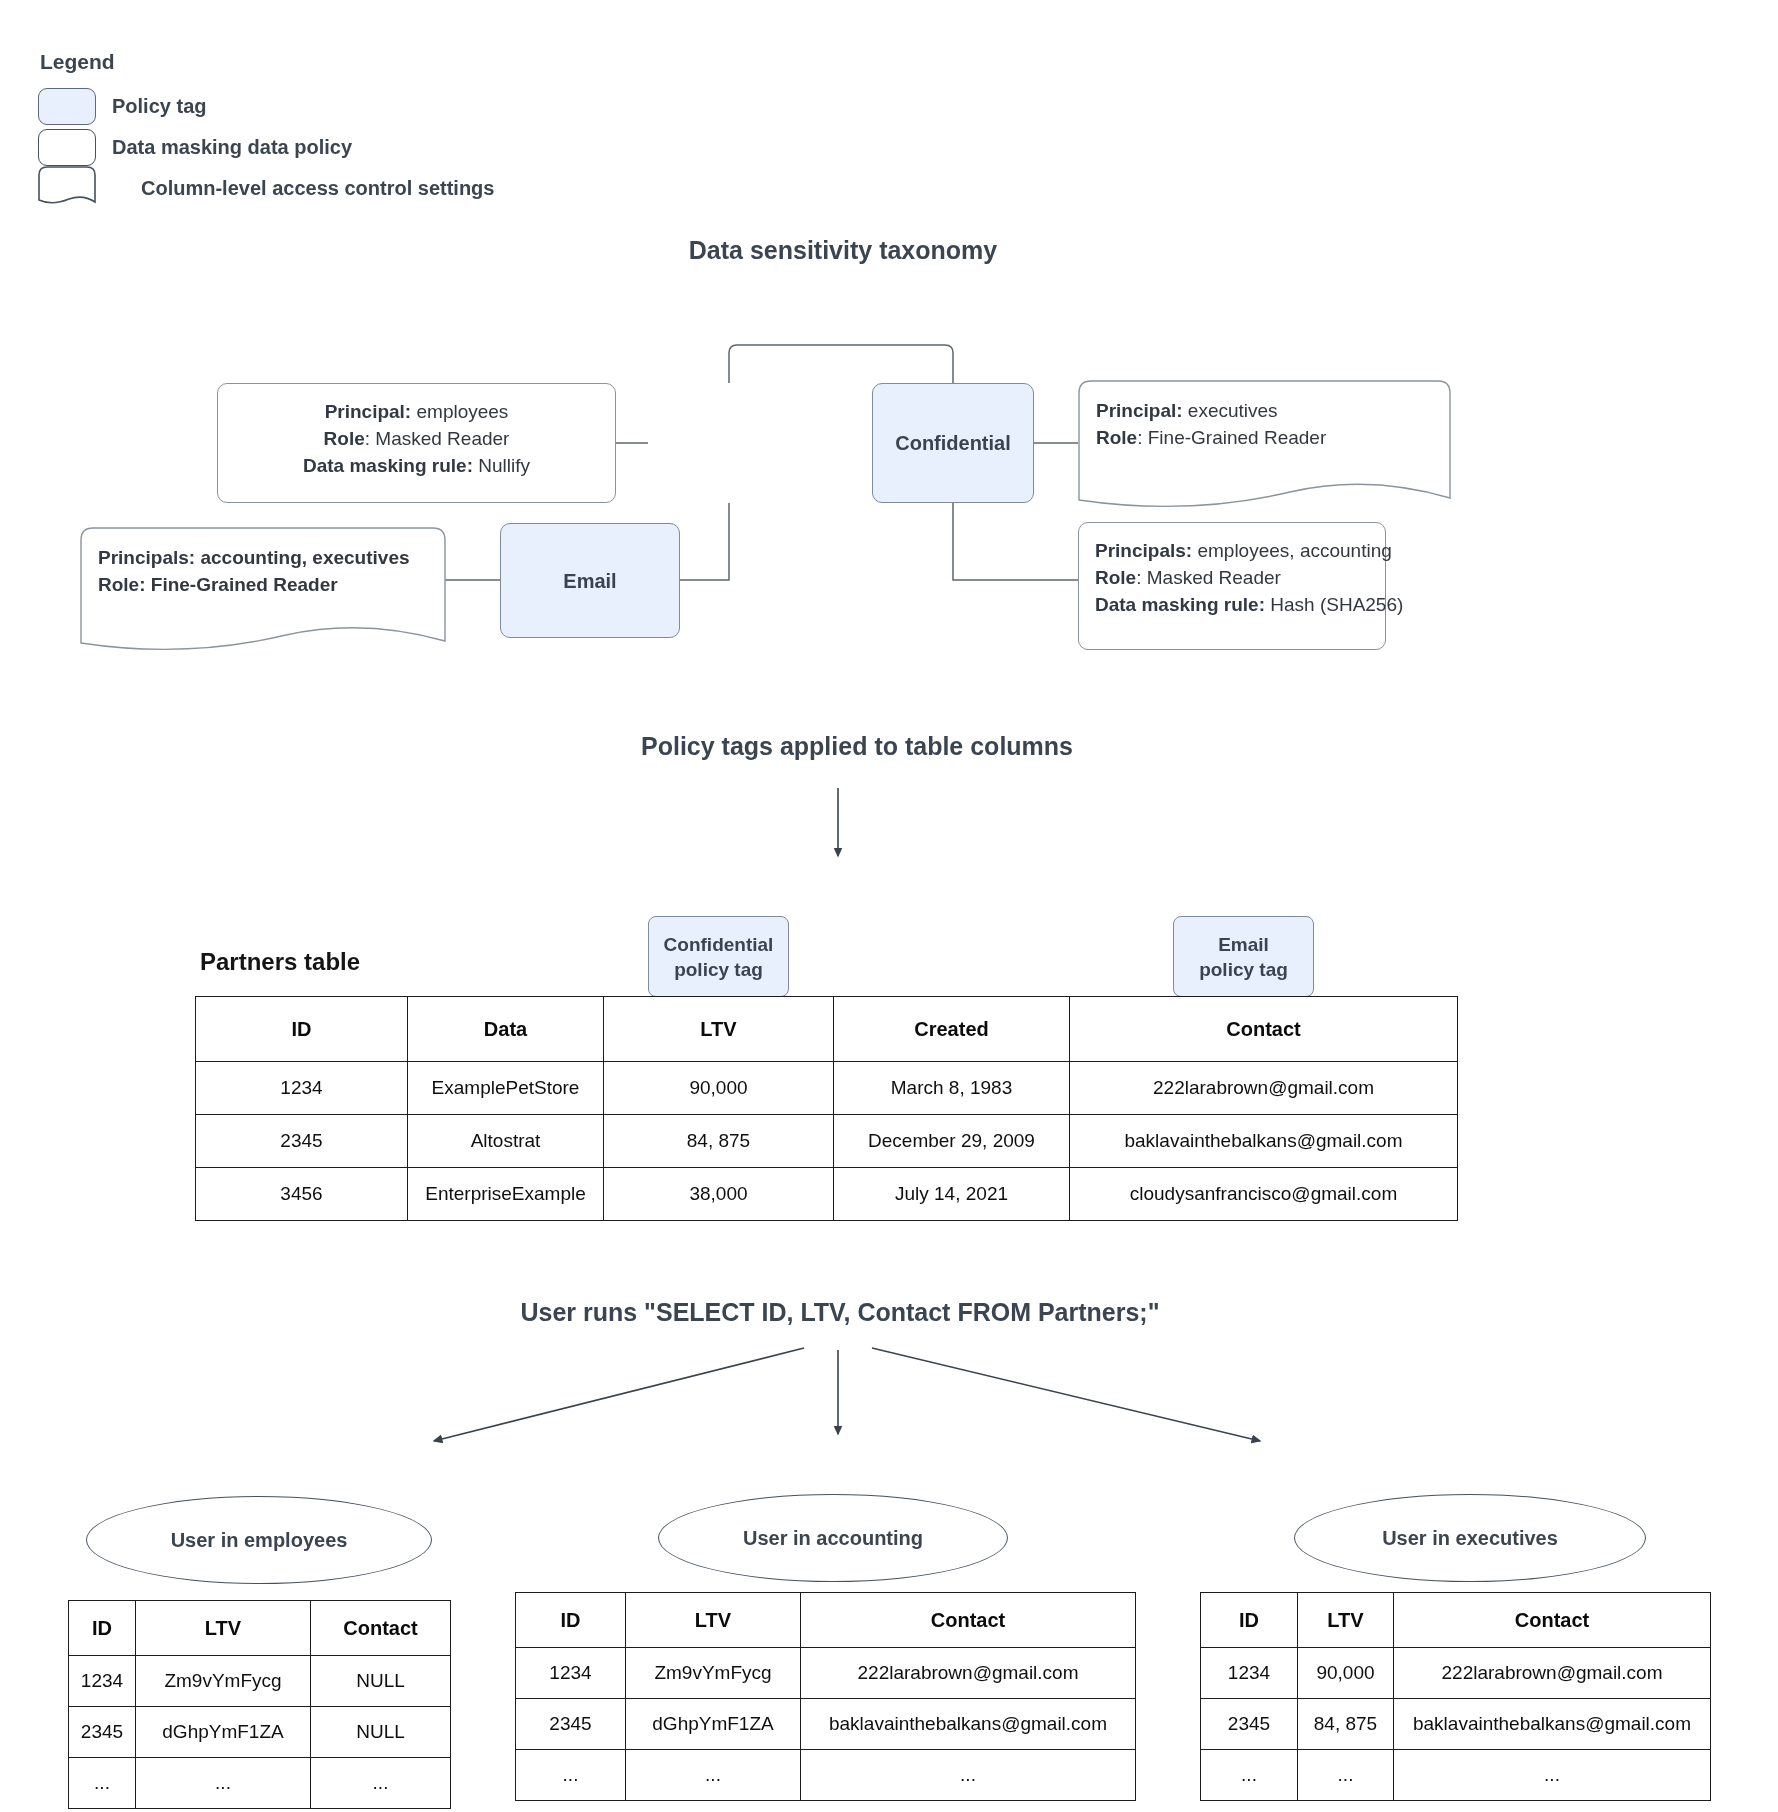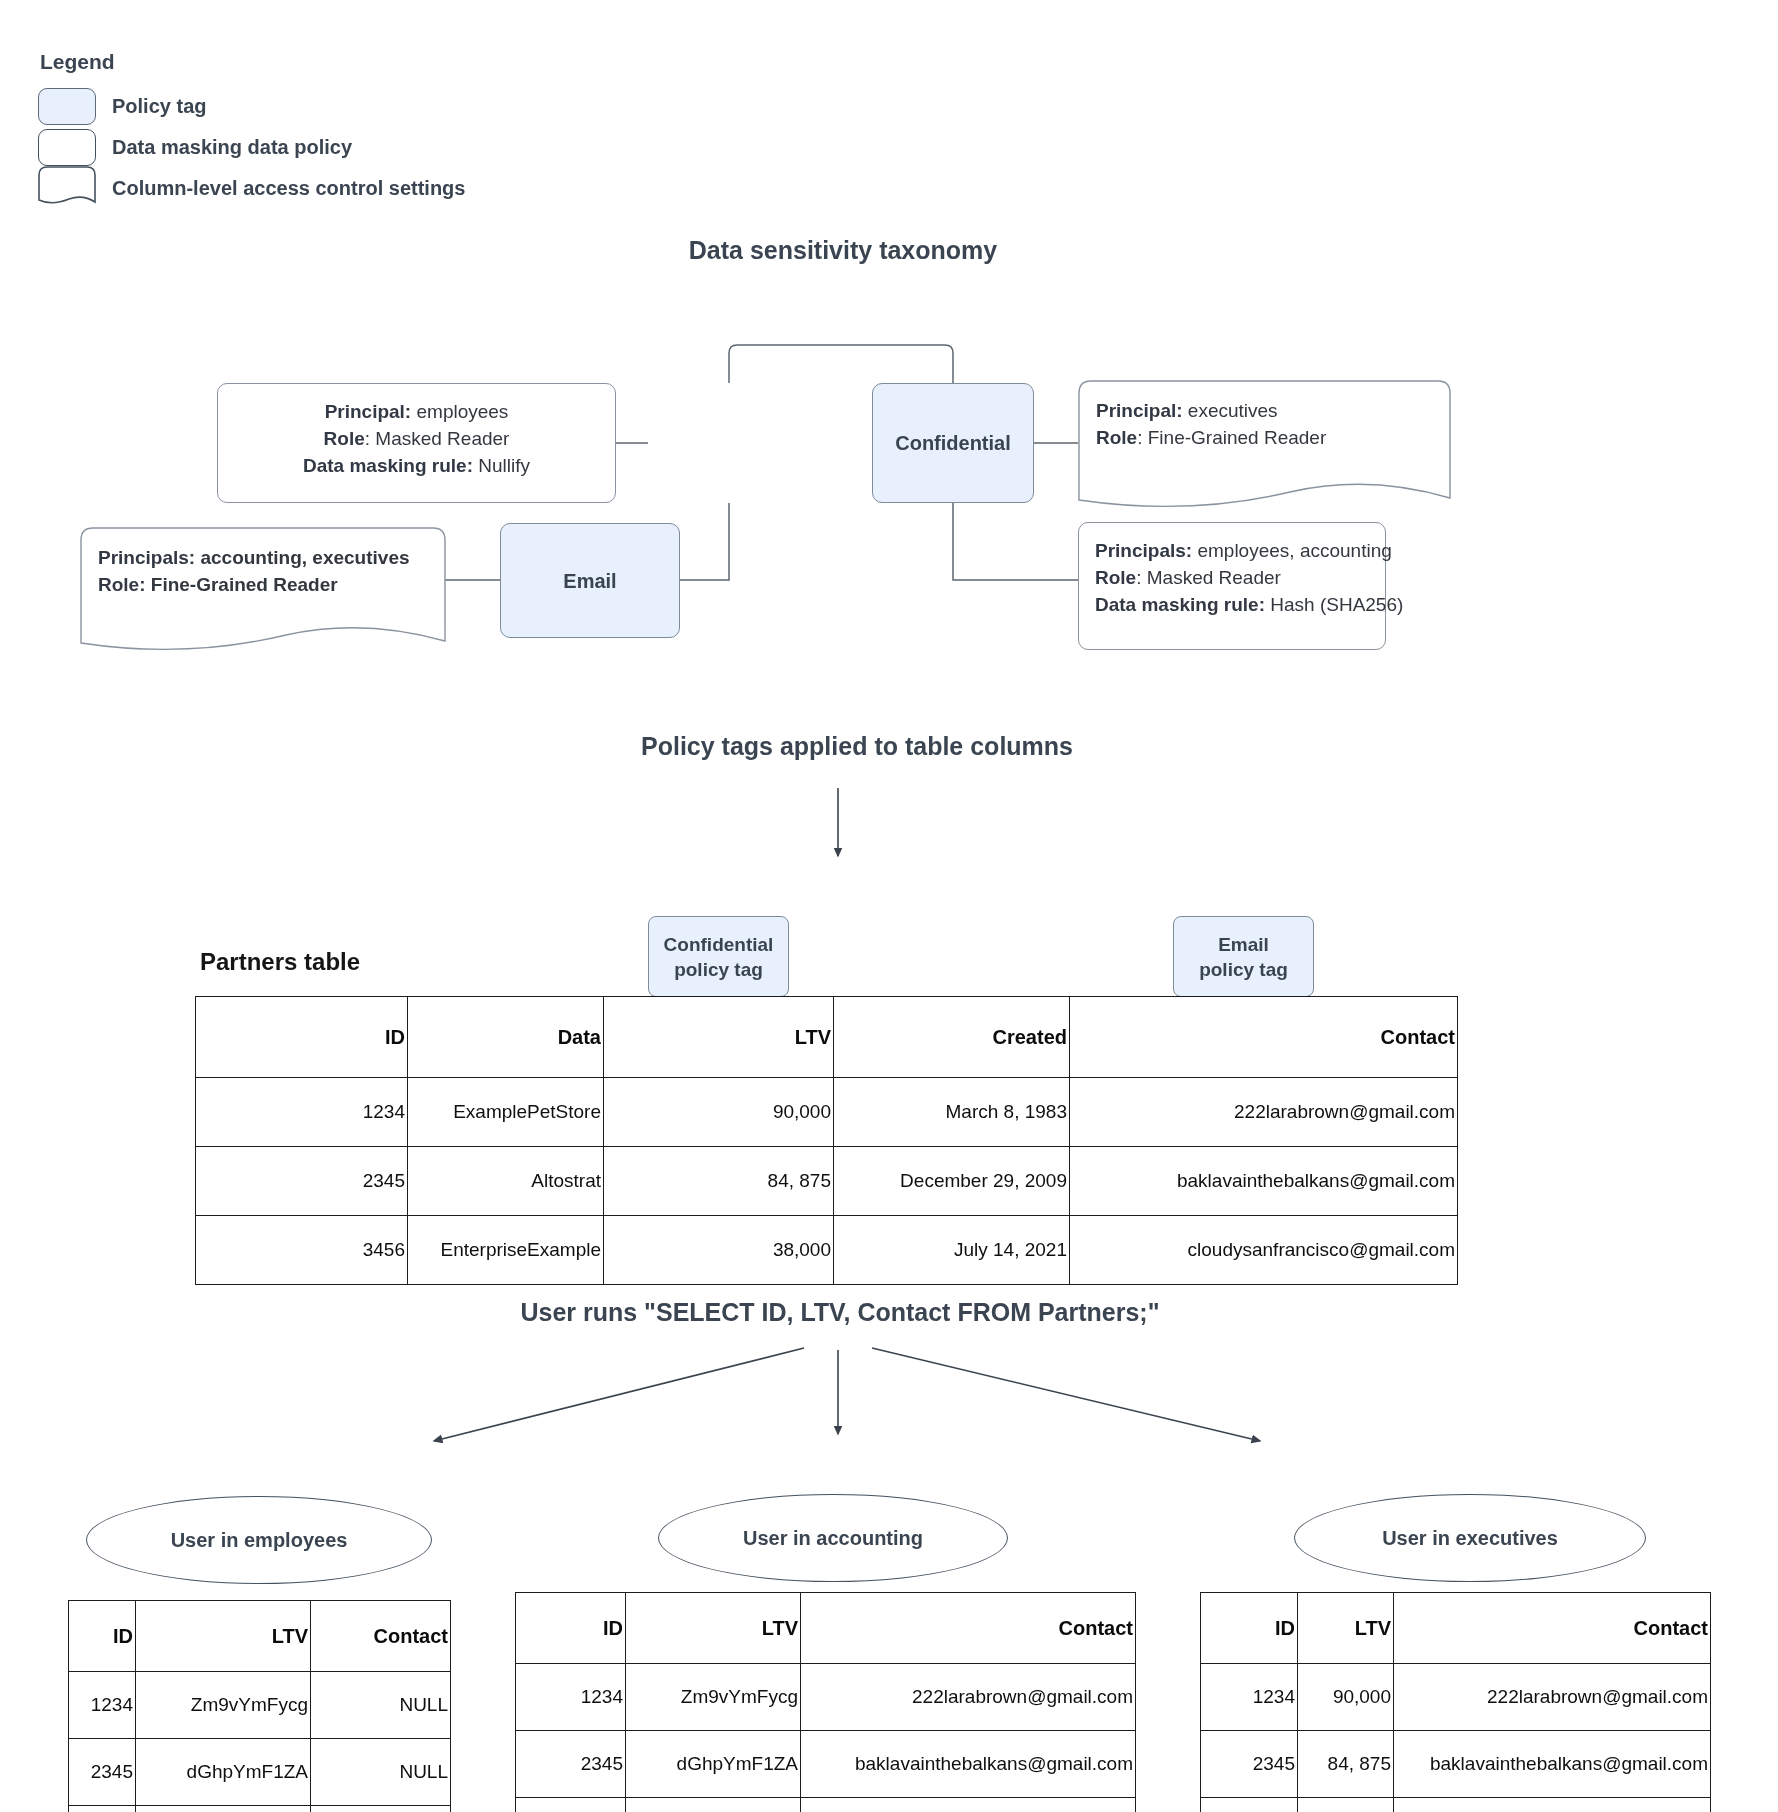--- a/index.html
+++ b/index.html
@@ -39,22 +39,22 @@
 
   
   .minitag{position:absolute;box-sizing:border-box;background:var(--tag_fill);border:1.4px solid var(--tag_border);border-radius:8px;
            display:flex;flex-direction:column;justify-content:center;align-items:center;
            font-size:19px;font-weight:bold;color:#3a4450;line-height:25px;}
 
   .plain-label{position:absolute;font-size:24px;font-weight:bold;color:#151515;white-space:nowrap;}
 
   
   table.grid{position:absolute;border-collapse:collapse;table-layout:fixed;background:#fff;}
-  table.grid th,table.grid td{border:1.5px solid var(--table_border);text-align:right;vertical-align:middle;
-      overflow:hidden;white-space:nowrap;padding:12px 2px;}
+  table.grid th,table.grid td{border:1.5px solid var(--table_border);text-align:center;vertical-align:middle;
+      overflow:hidden;white-space:nowrap;padding:4px 2px;}
   table.grid th{font-size:20px;font-weight:bold;color:#0b0b0b;}
   table.grid td{font-size:19px;color:var(--cell_text);}
   table.pt th{height:56px;}
   table.pt td{height:44px;}
   table.rt th{height:46px;}
   table.rt td{height:42px;}
 
   
   .ellipse{position:absolute;box-sizing:border-box;border:1.6px solid #46525e;border-radius:50%;background:#fff;
            display:flex;align-items:center;justify-content:center;font-size:20px;font-weight:bold;color:var(--ink);}
@@ -85,21 +85,21 @@
   <div>
     <div class="legend-title">Legend</div>
     <div class="lrow" style="top:86px;">
       <div class="swatch tag"></div>
       <div class="llabel">Policy tag</div>
     </div>
     <div class="lrow" style="top:127px;">
       <div class="swatch plain"></div>
       <div class="llabel">Data masking data policy</div>
     </div>
-    <div class="lrow" style="top:168px;">
+    <div class="lrow" style="top:168px;gap:29px;">
       <svg class="doc-swatch" width="58" height="44" viewBox="0 0 58 44">
         <path d="M9 1 H49 Q57 1 57 9 V36 Q45 28 31 33 Q14 40 1 34 V9 Q1 1 9 1 Z" fill="#ffffff" stroke="#46525e" stroke-width="1.6"></path>
       </svg>
       <div class="llabel">Column-level access control settings</div>
     </div>
   </div>
 
   <div class="sec-title" style="left:843px;top:236px;">Data sensitivity taxonomy</div>
 
   <div class="box plain-box" style="left:217px;top:383px;width:399px;height:120px;text-align:center;">

